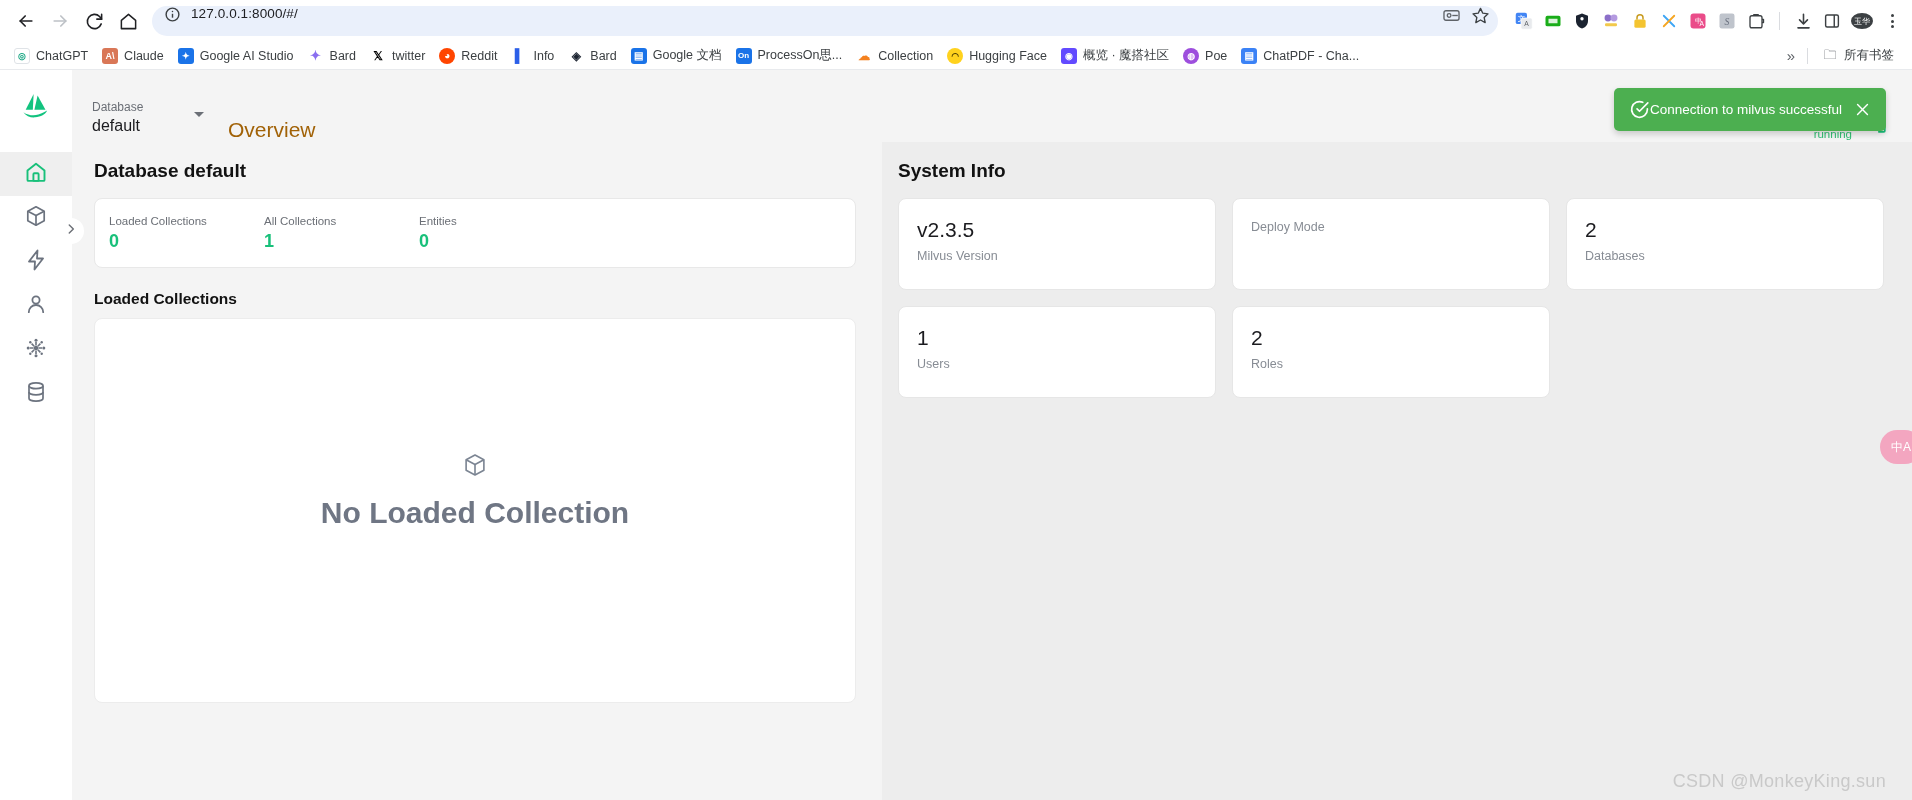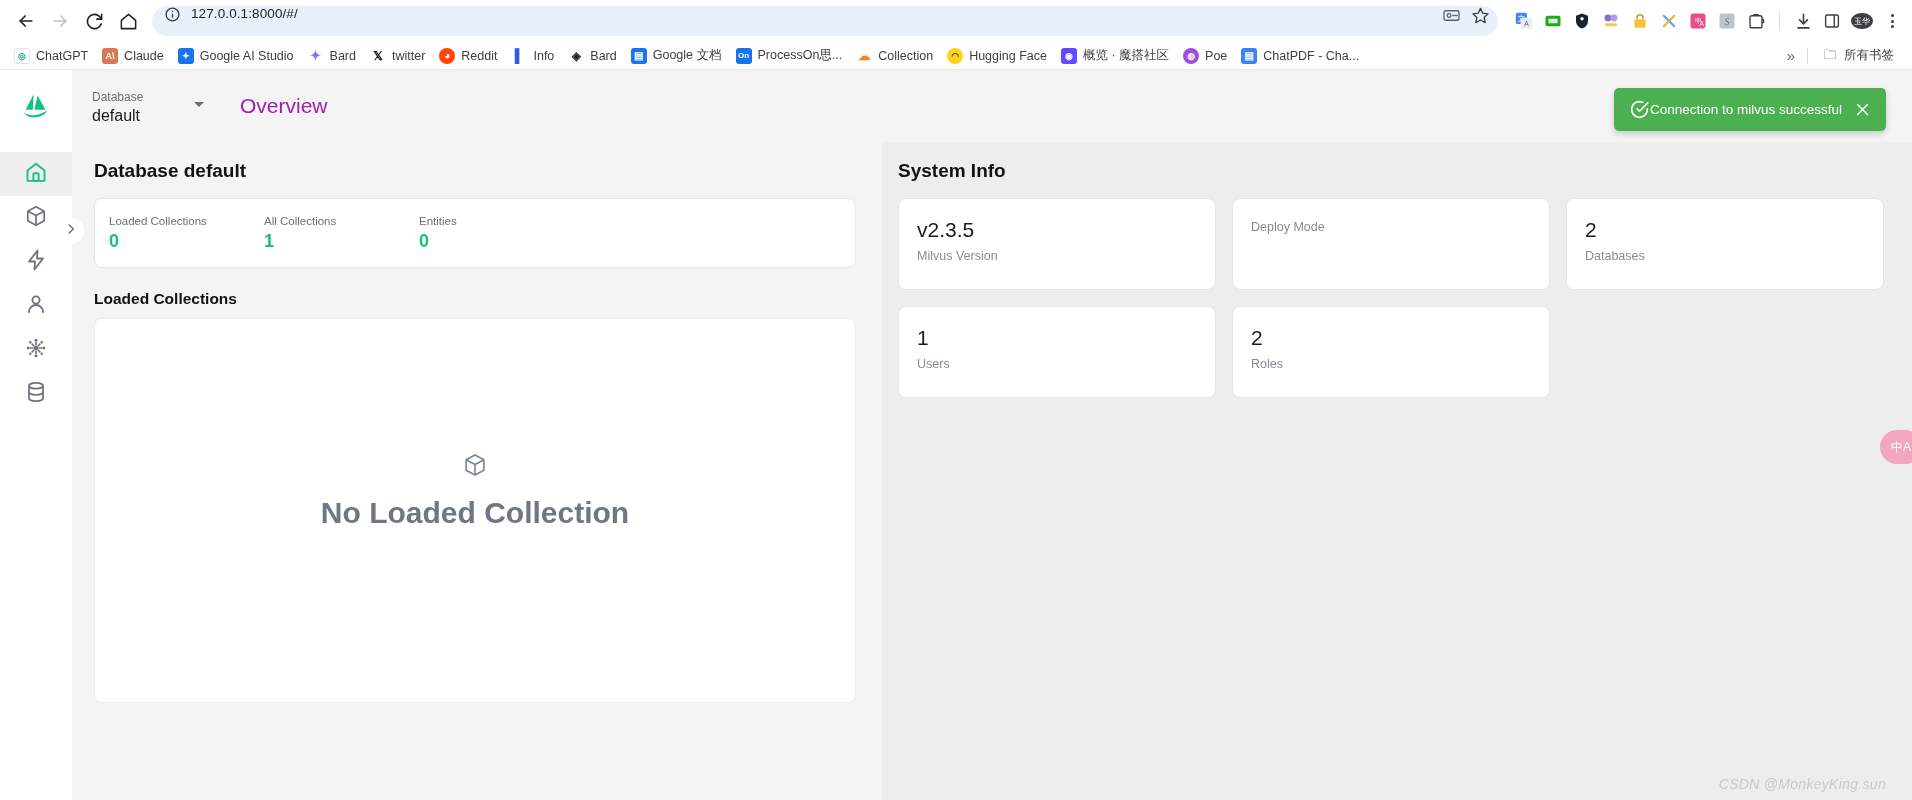--- a/index.html
+++ b/index.html
@@ -93,36 +93,36 @@
   .nav-list { width: 100%; margin-top: 12px; }
   .nav-item {
     width: 100%; height: 44px; display: flex; align-items: center; justify-content: center;
     color: #6c737f;
   }
   .nav-item.active { background: #efefef; color: #18c07a; }
 
   
   .main { flex: 1 1 auto; display: flex; flex-direction: column; min-width: 0; }
   .app-header {
-    height: 72px; display: flex; align-items: center;
-    padding: 0 24px 0 20px; background: #f4f4f4; gap: 28px;
+    height: 72px; display: flex; align-items: flex-end;
+    padding: 0 24px 0 20px; background: #f4f4f4; gap: 16px;
   }
   .db-select {
     width: 120px; height: 52px; padding-top: 4px;
     display: flex; flex-direction: column; justify-content: center;
     position: relative;
   }
   .db-label { font-size: 12px; color: #6b6f76; line-height: 15px; }
   .db-value { font-size: 16px; color: #1b1b1f; line-height: 22px; }
   .db-caret {
     position: absolute; right: 8px; top: 22px;
     width: 0; height: 0; border-left: 5px solid transparent;
     border-right: 5px solid transparent; border-top: 5px solid #6b6f76;
   }
-  .page-title { font-size: 21px; color: #a21caf; font-weight: 400; }
+  .page-title { font-size: 21px; color: #a16207; font-weight: 400; }
   .conn-box { margin-left: auto; display: flex; align-items: center; gap: 14px; }
   .conn-text { text-align: right; }
   .conn-addr { font-size: 13px; color: #55595f; line-height: 17px; }
   .conn-status { font-size: 11.5px; color: #2fbf71; line-height: 15px; }
   .logout-ico { color: #18c07a; display: flex; }
 
   .body-split { flex: 1 1 auto; display: flex; min-height: 0; }
 
   
   .left-pane { flex: 1 1 auto; padding: 18px 26px 0 22px; min-width: 0; overflow: hidden; }
@@ -174,22 +174,22 @@
   .translate-fab {
     position: absolute; right: -10px; top: 360px;
     width: 42px; height: 34px; border-radius: 18px;
     background: #f3a6c0; display: flex; align-items: center; justify-content: center;
     color: #ffffff; font-size: 12px; z-index: 30; overflow: hidden;
   }
 
   
   .watermark {
     position: absolute; right: 26px; bottom: 8px;
-    font-size: 14px; color: #c9c9c9; letter-spacing: .3px;
-    user-select: none; z-index: 20; font-style: italic;
+    font-size: 18px; color: #c9c9c9; letter-spacing: .3px;
+    user-select: none; z-index: 20;
   }
 </style>
 </head>
 <body>
 
 <div class="browser-chrome">
 
   <div class="toolbar">
     <div class="nav-btn">
       <svg width="20" height="20" viewBox="0 0 24 24" fill="none" stroke="currentColor" stroke-width="2" stroke-linecap="round" stroke-linejoin="round">

